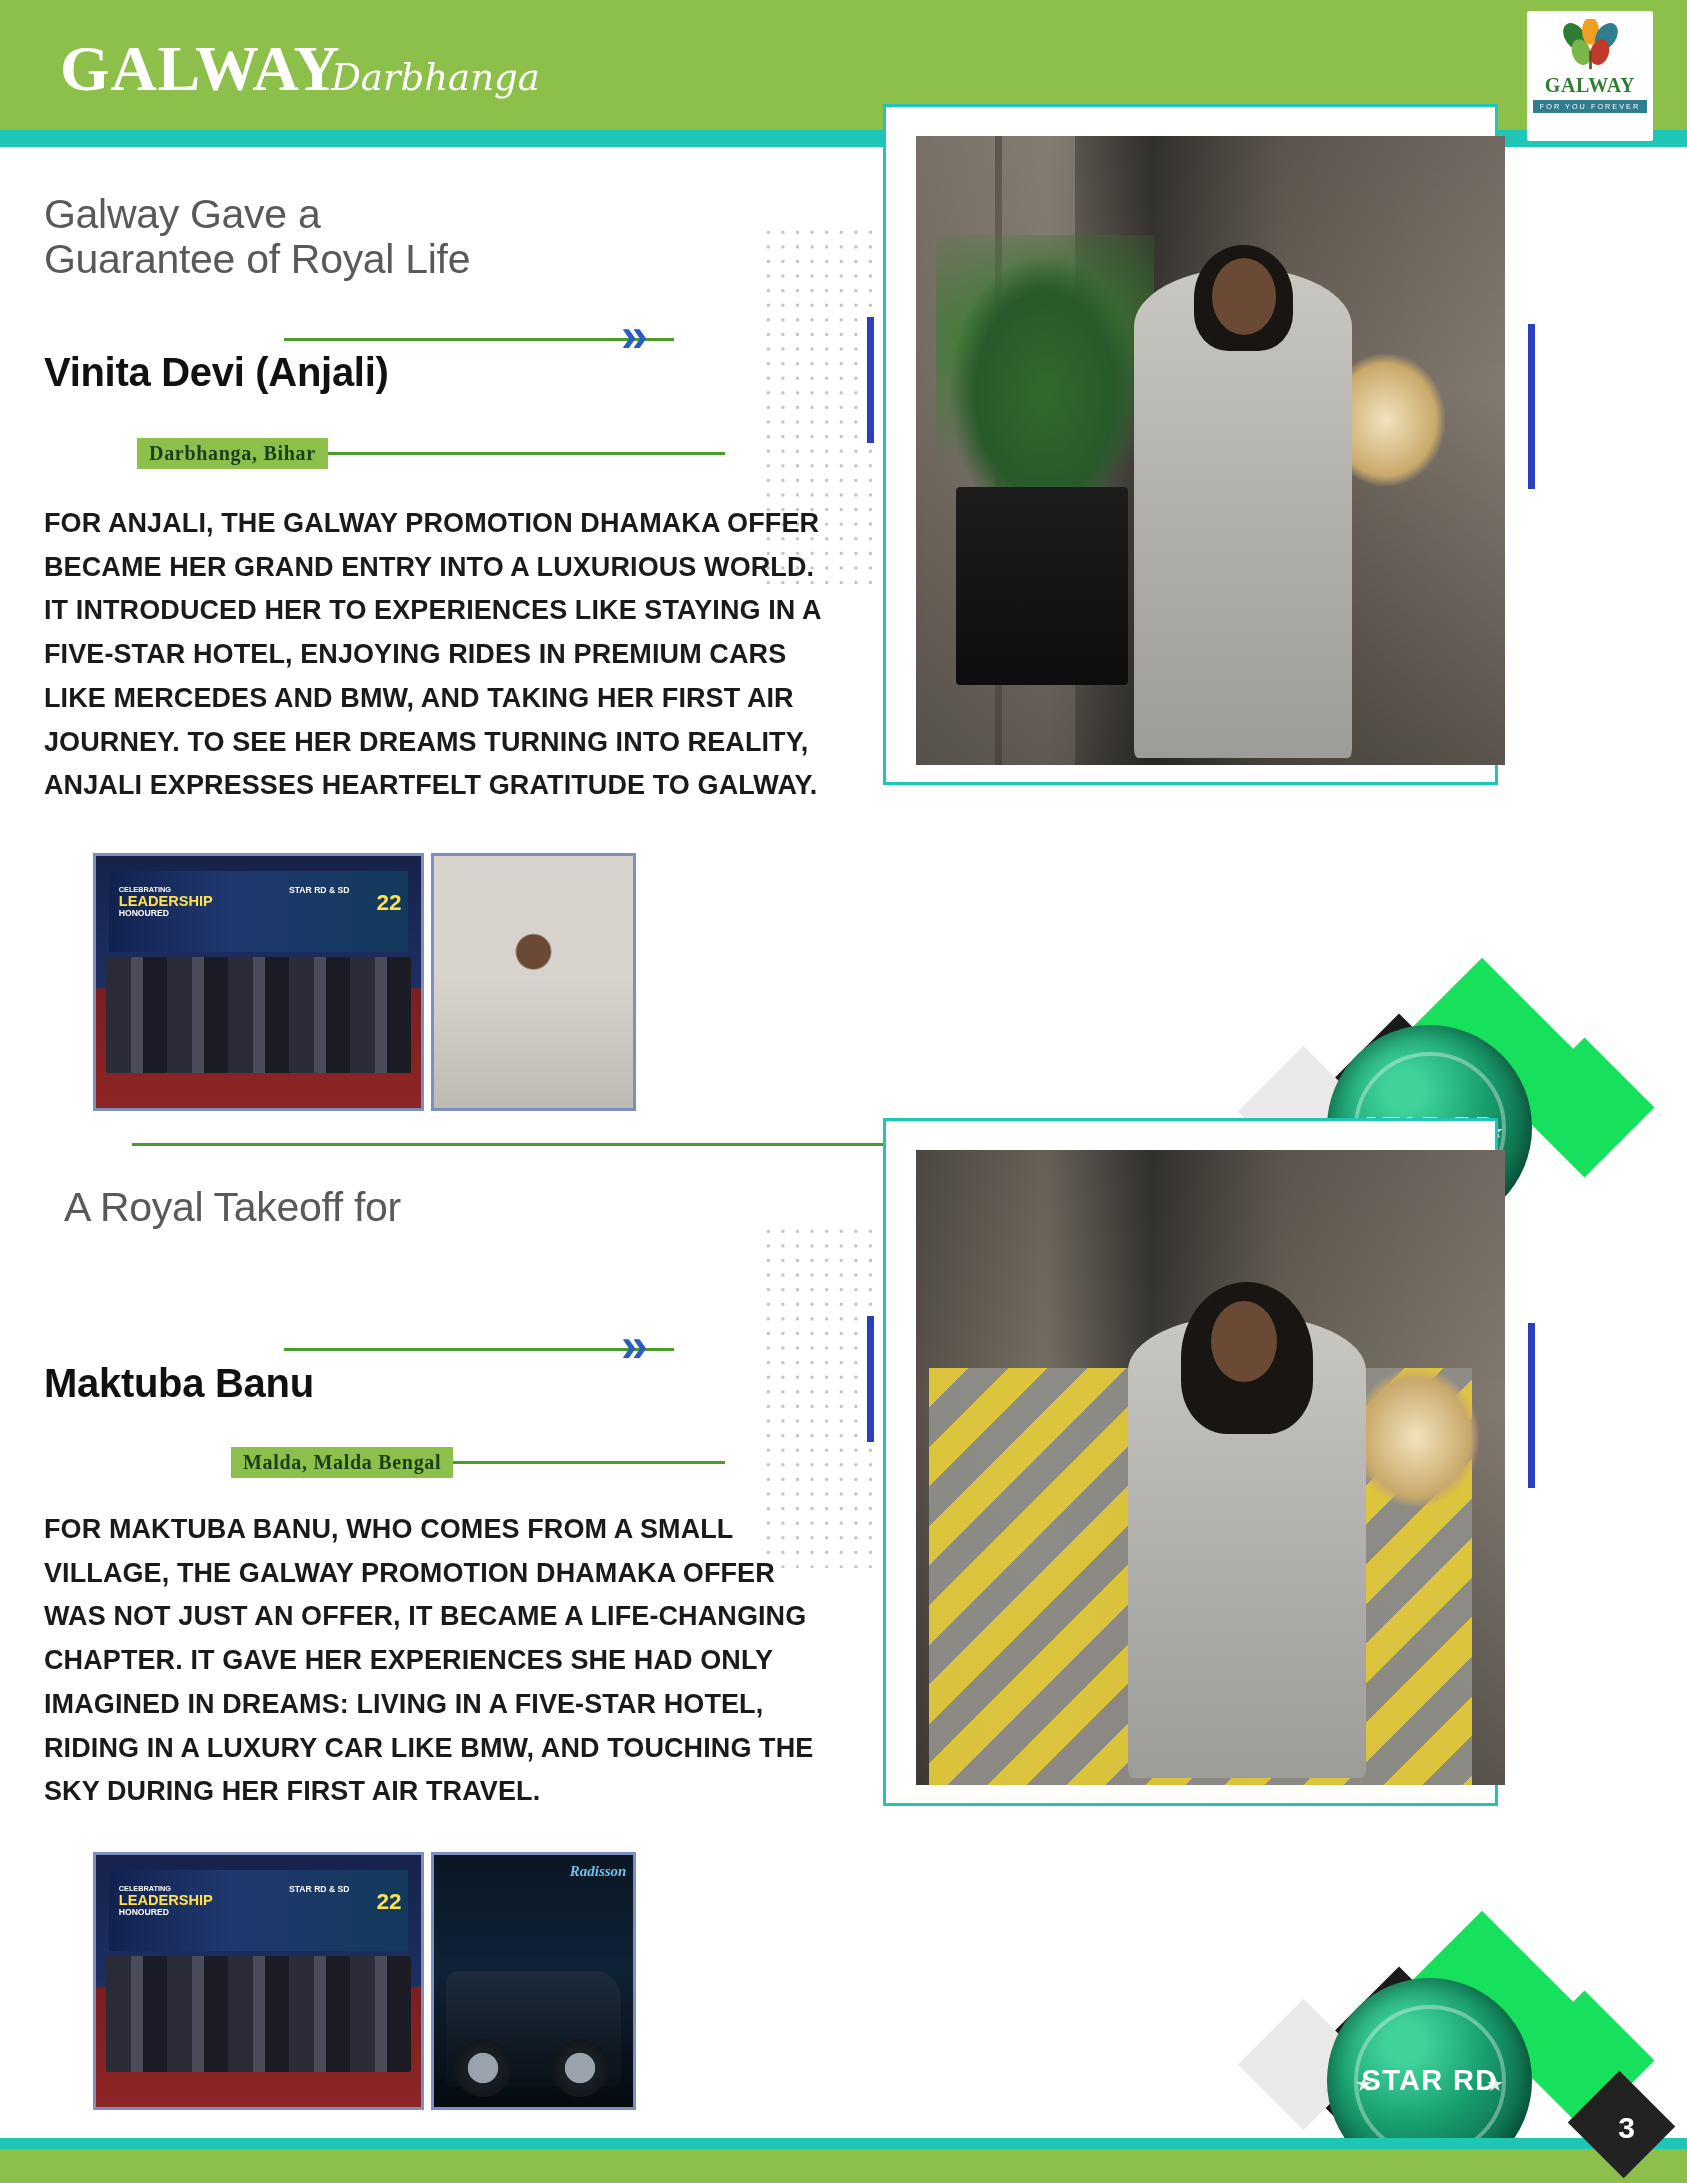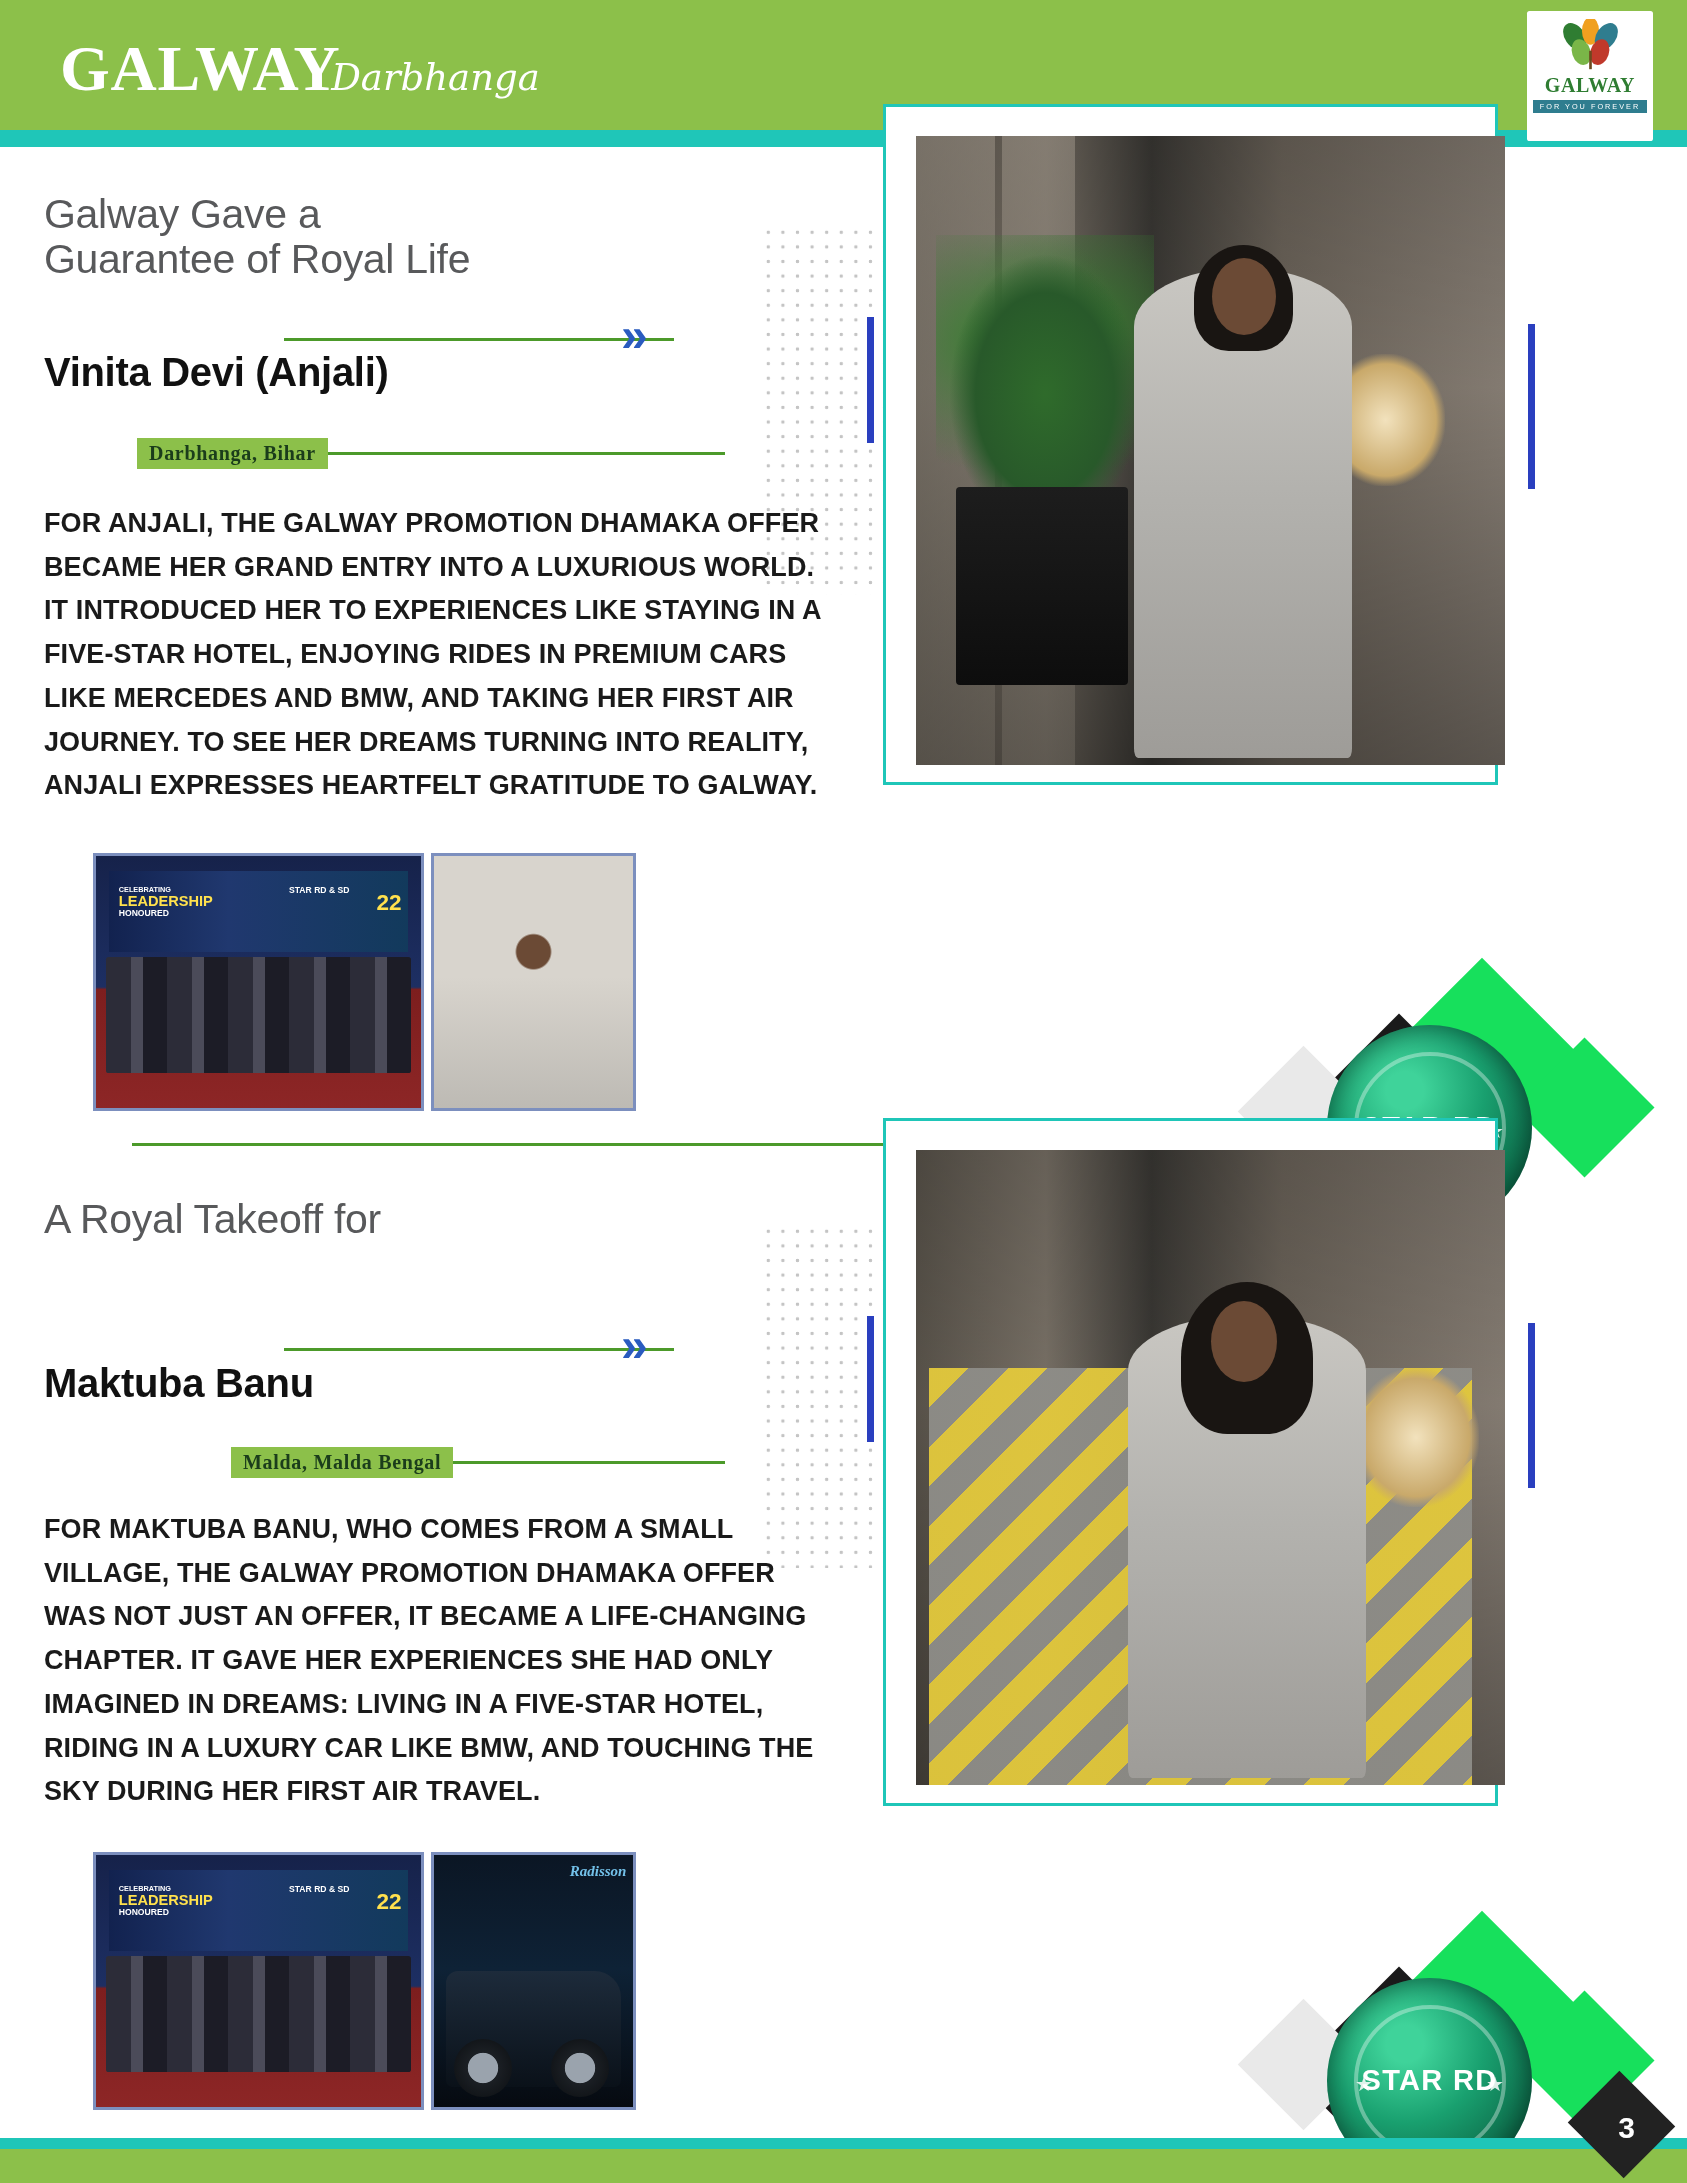--- a/index.html
+++ b/index.html
@@ -509,21 +509,21 @@
       <div class="thumb-portrait"></div>
     </div>
 
     <div class="divider" style="top:978px;"></div>
   </div>
 
   <div class="article article-2">
 
     <div class="dots" style="left:761px; top:40px; width:126px; height:344px;"></div>
 
-    <div class="headline" style="top:13px;">
+    <div class="headline" style="top:1px;margin-left:20px;">
       <span>A Royal Takeoff for</span>
     </div>
 
     <div class="name-rule" style="top:164px;"></div>
     <div class="chevrons" style="left:621px; top:144px;">»</div>
 
     <div class="person-name" style="top:177px;">
       <span>Maktuba Banu</span>
     </div>
 

